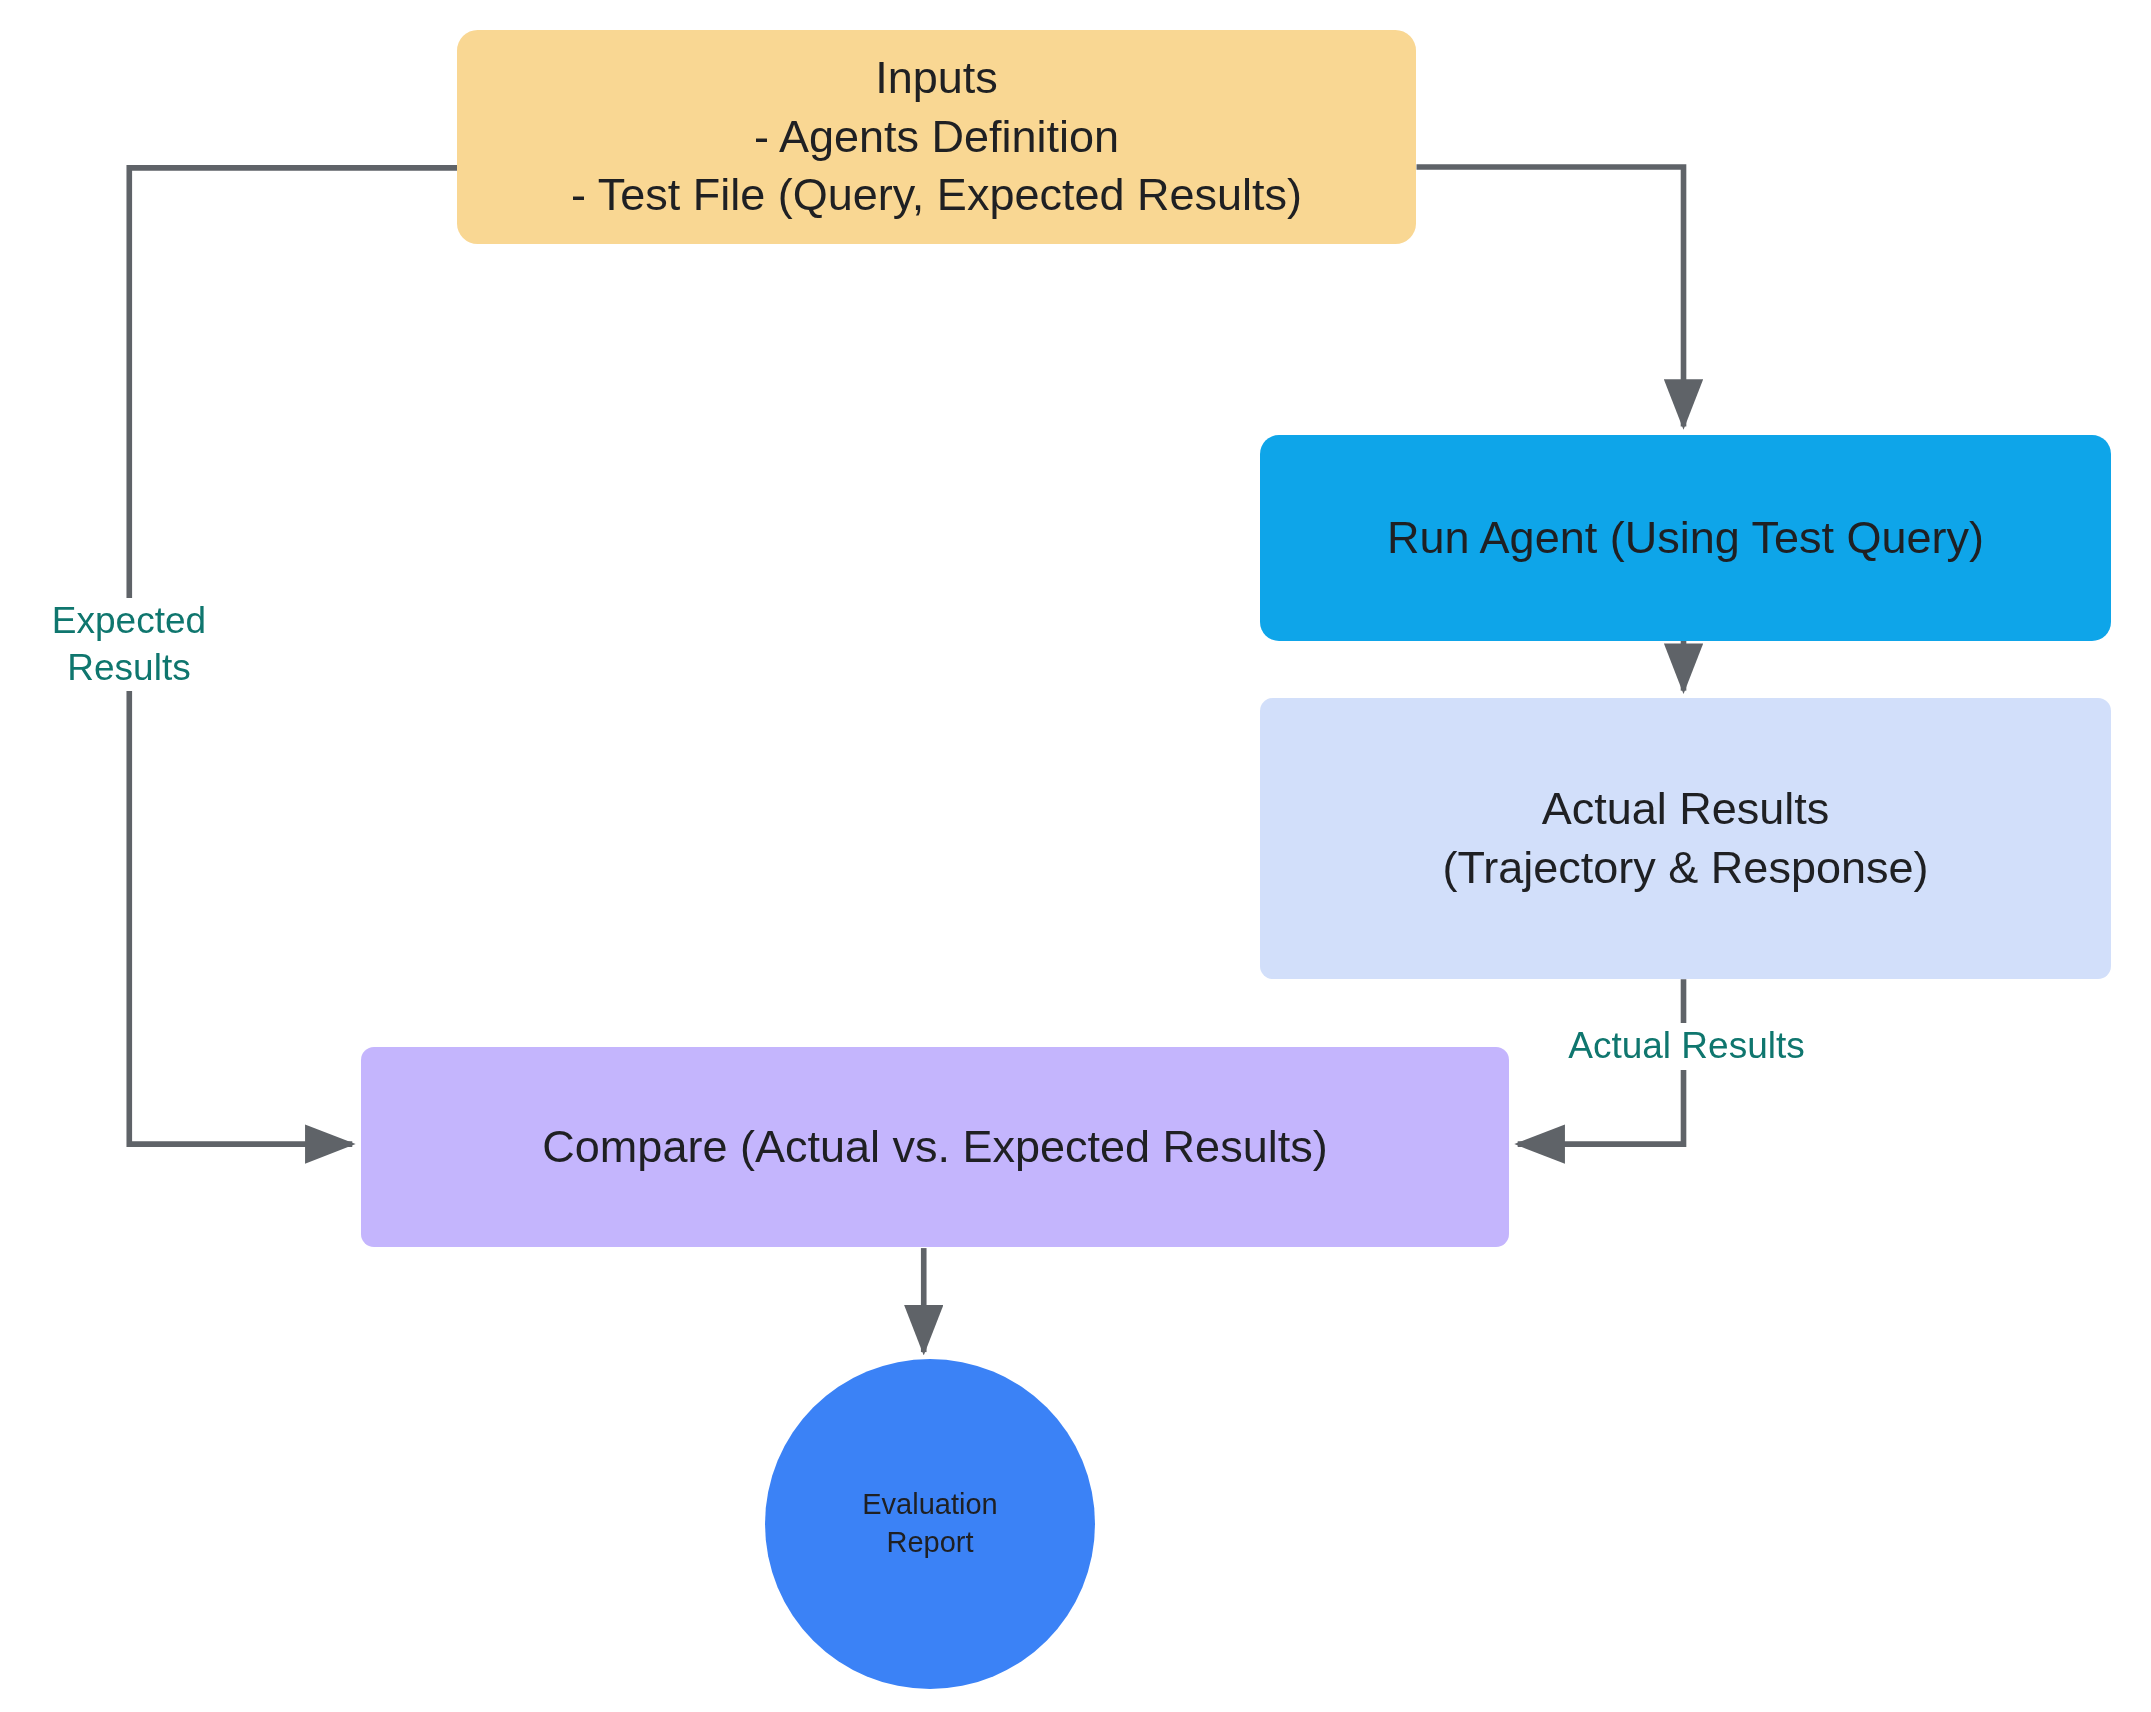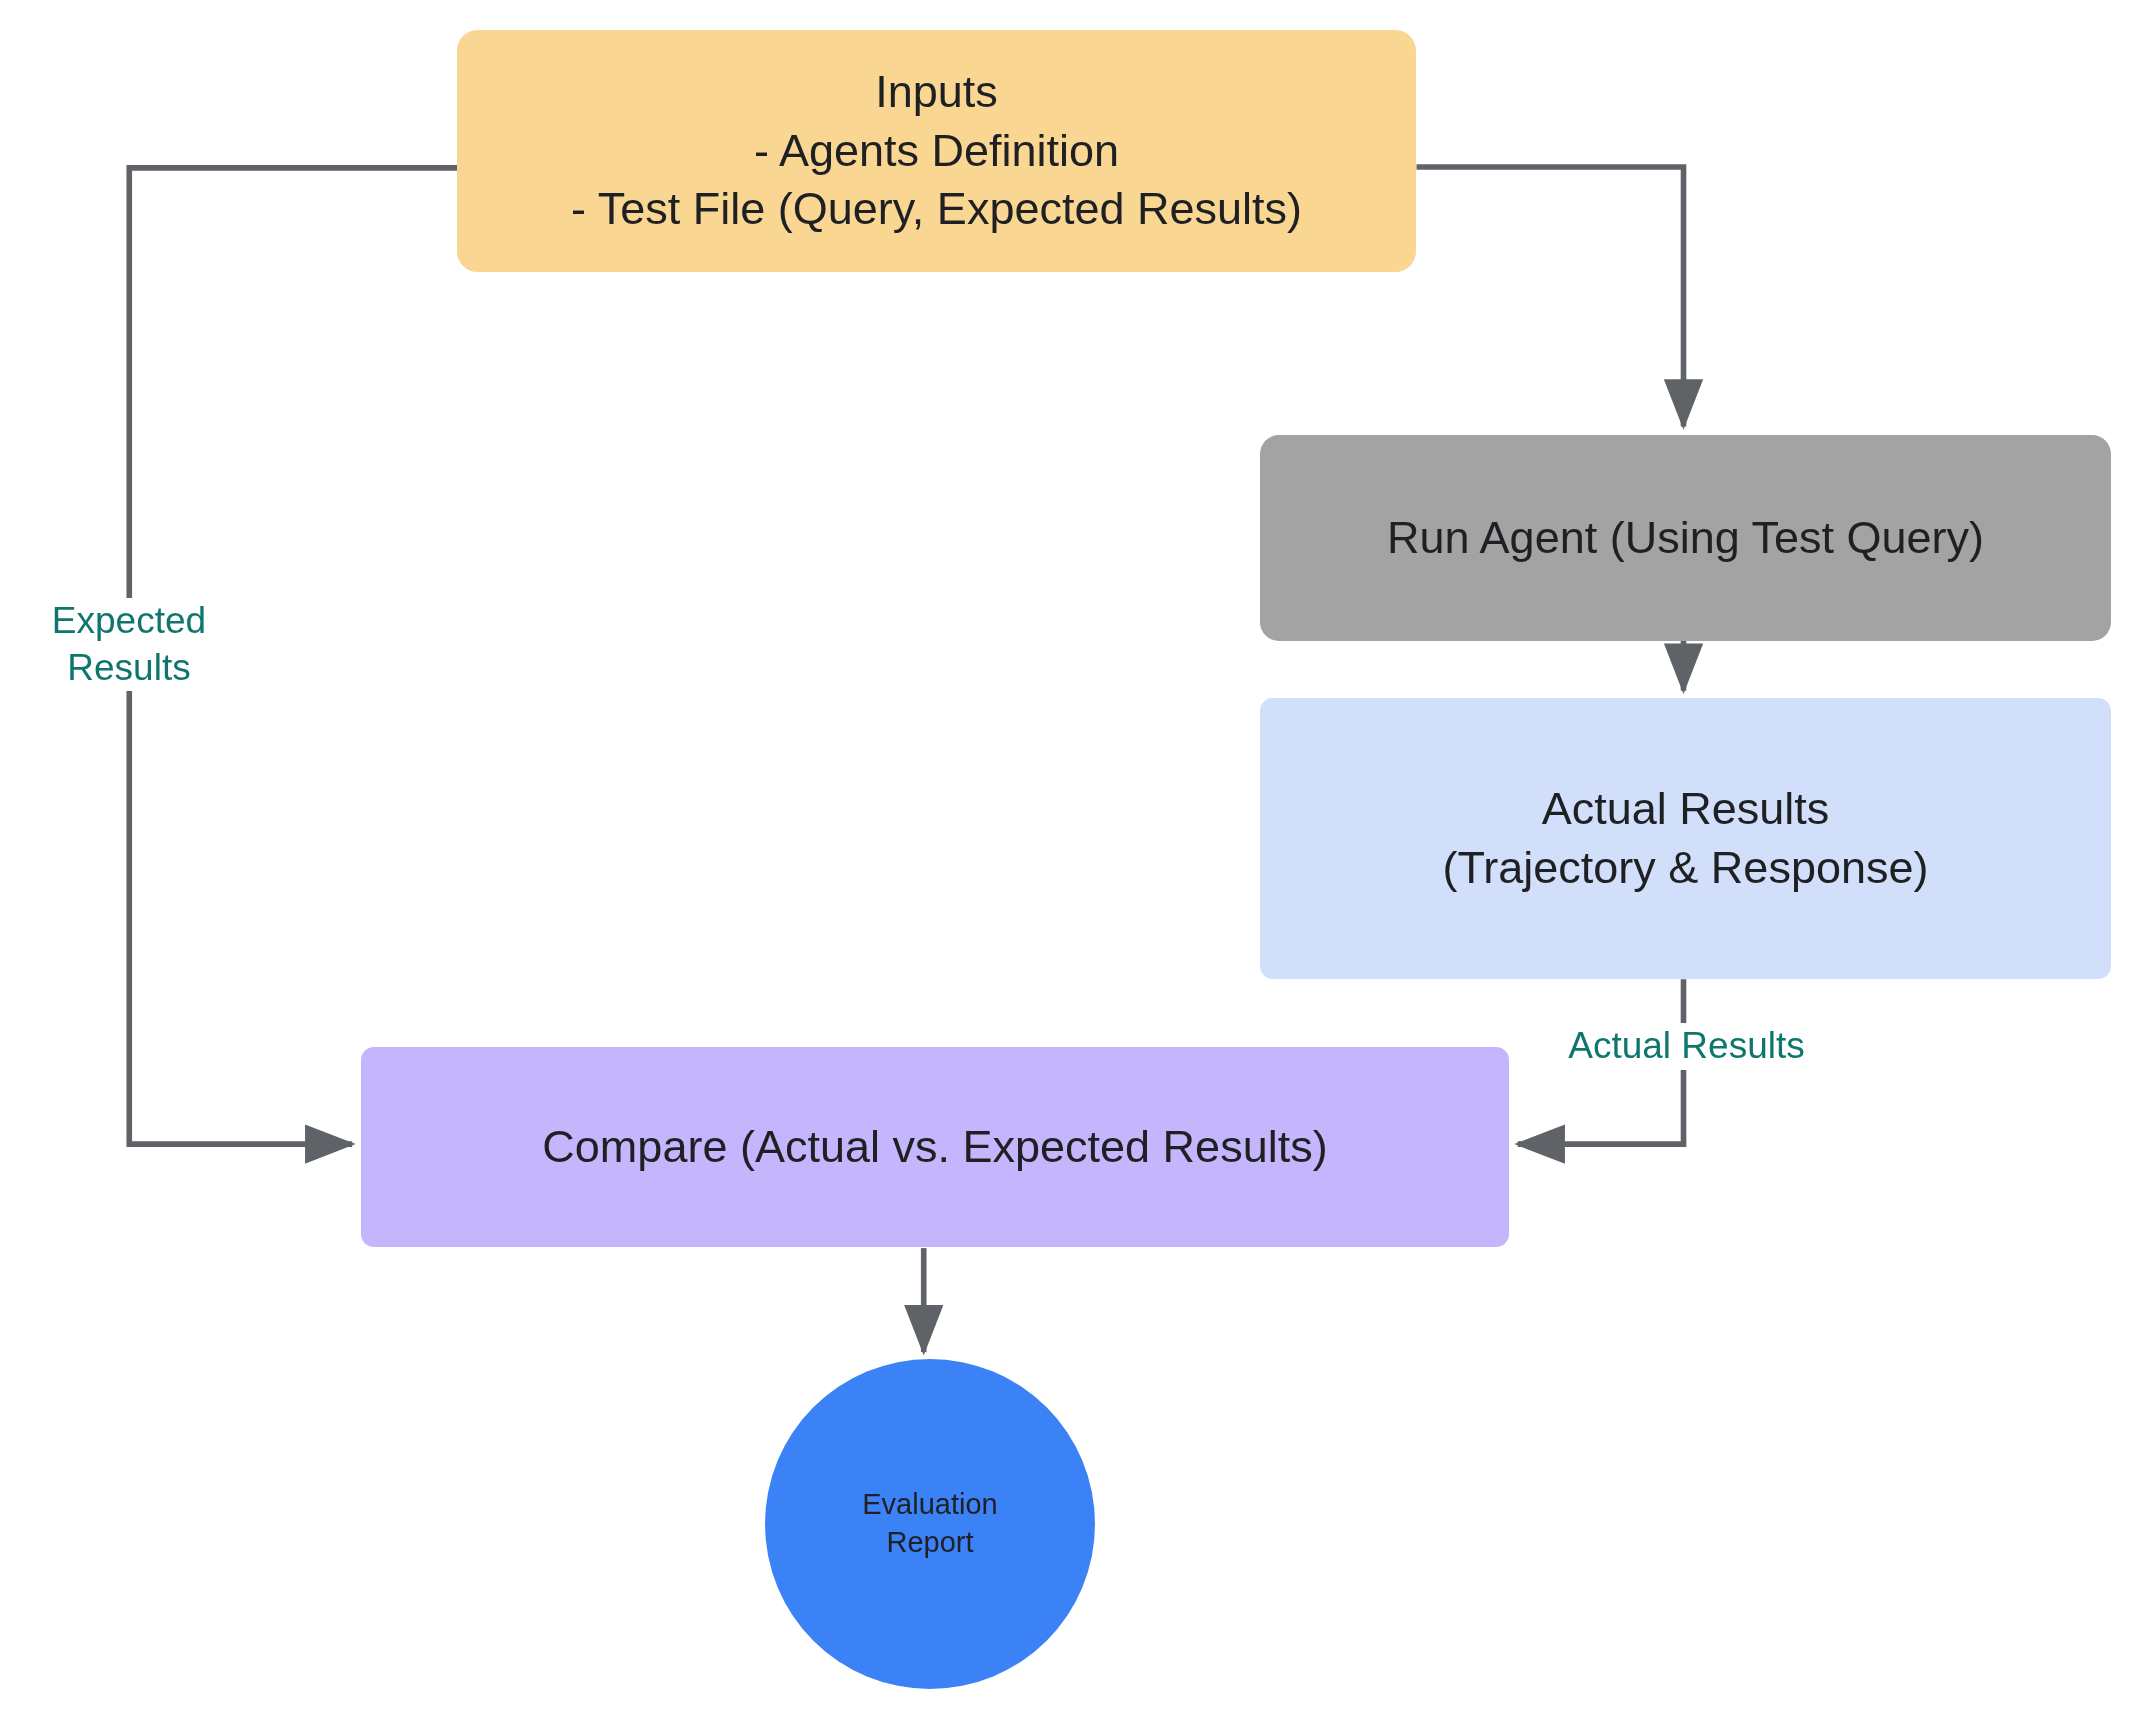--- a/index.html
+++ b/index.html
@@ -31,31 +31,31 @@
     justify-content: center;
     text-align: center;
     color: #1f2023;
     line-height: 1.30;
     white-space: pre-line;
   }
   .node-inputs {
     left: 457px;
     top: 30px;
     width: 959px;
-    height: 242px;
+    height: 214px;
     background: #f9d793;
     border-radius: 20.6px;
     font-size: 45px;
   }
   .node-run-agent {
     left: 1260px;
     top: 435px;
     width: 851px;
     height: 206px;
-    background: #a3a3a3;
+    background: #0ea5e9;
     border-radius: 19px;
     font-size: 45px;
   }
   .node-actual-results {
     left: 1260px;
     top: 698px;
     width: 851px;
     height: 281px;
     background: #d2dffa;
     border-radius: 13px;

